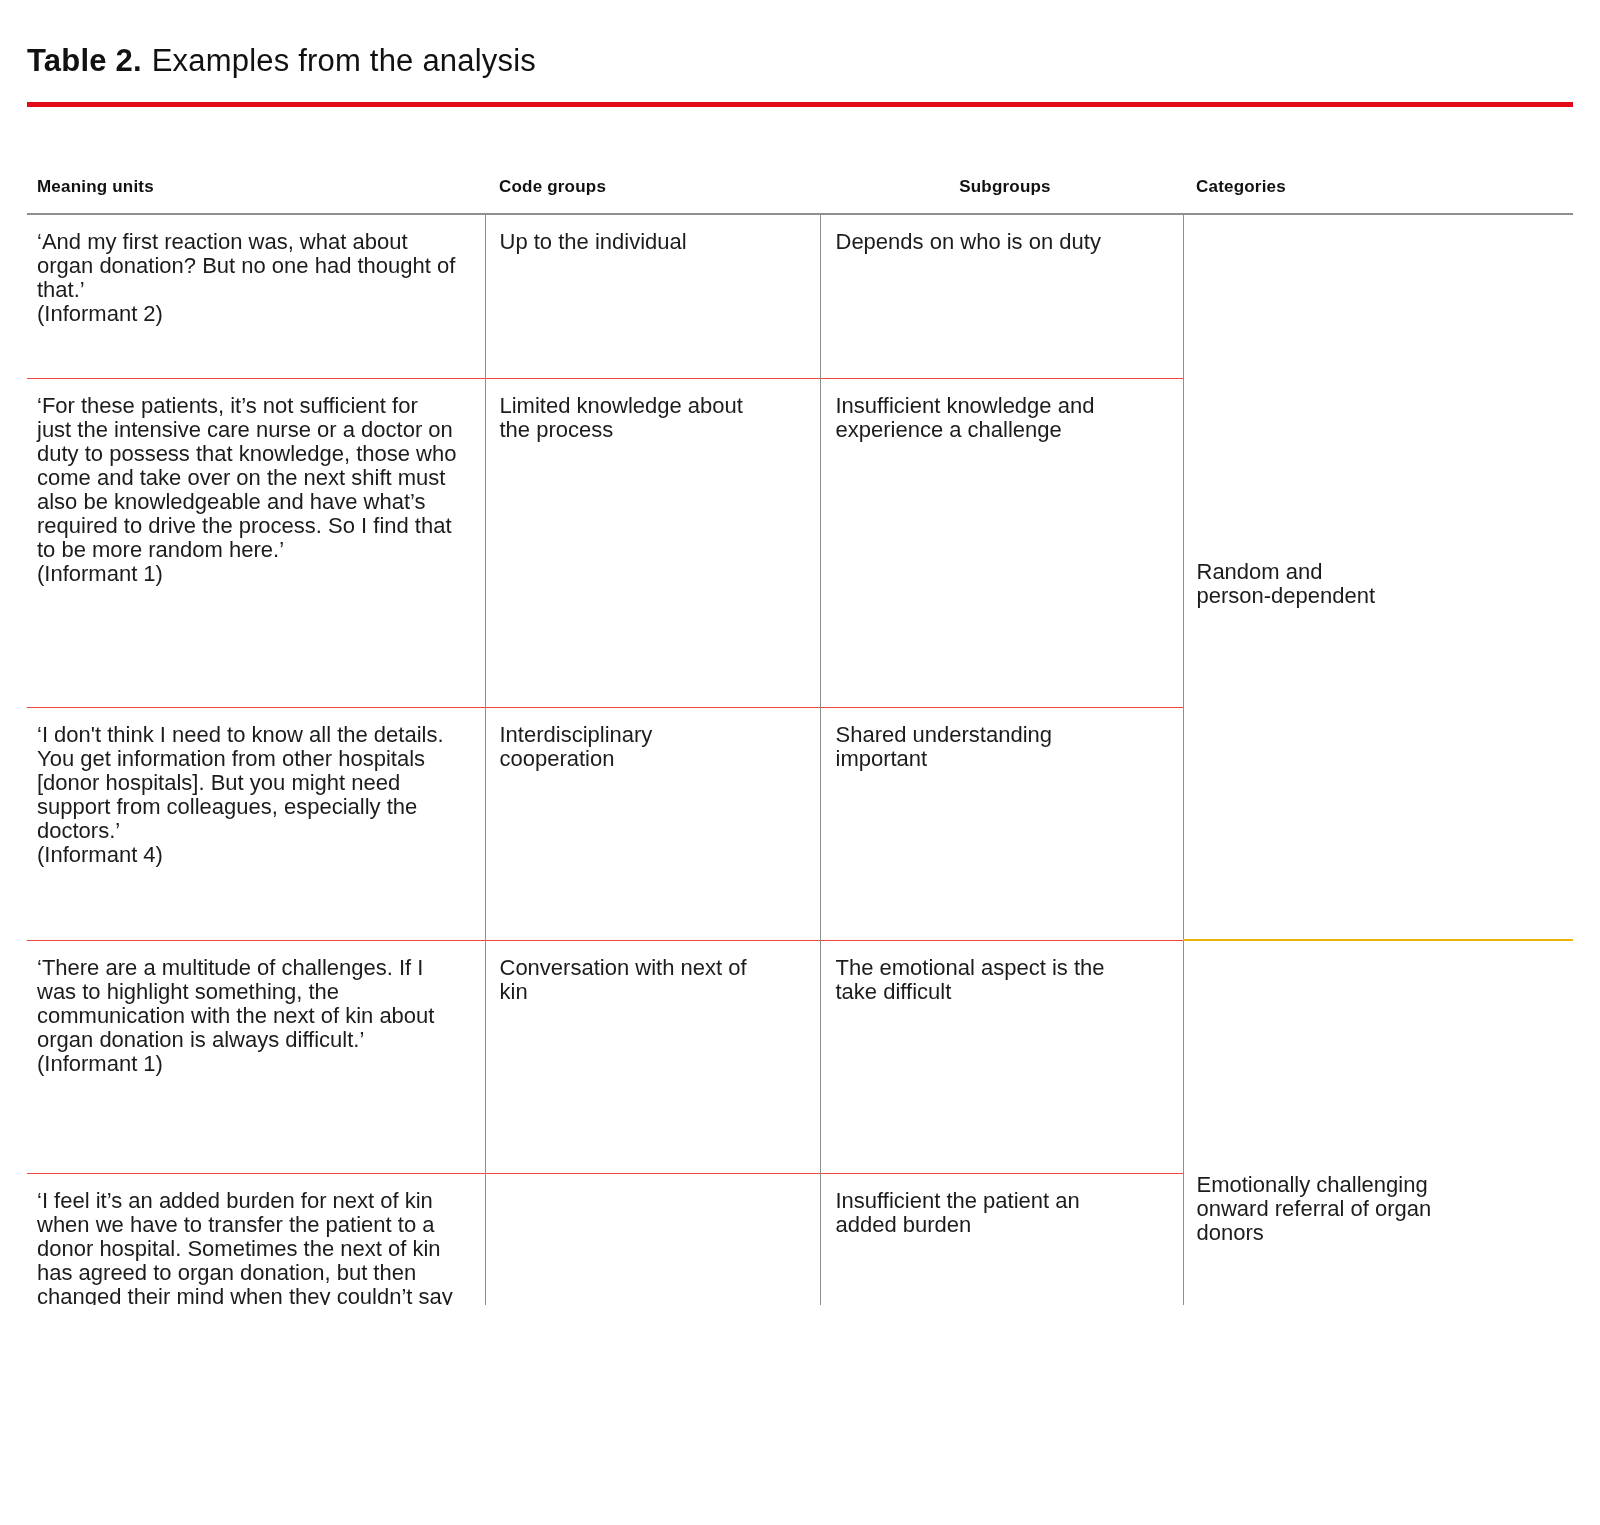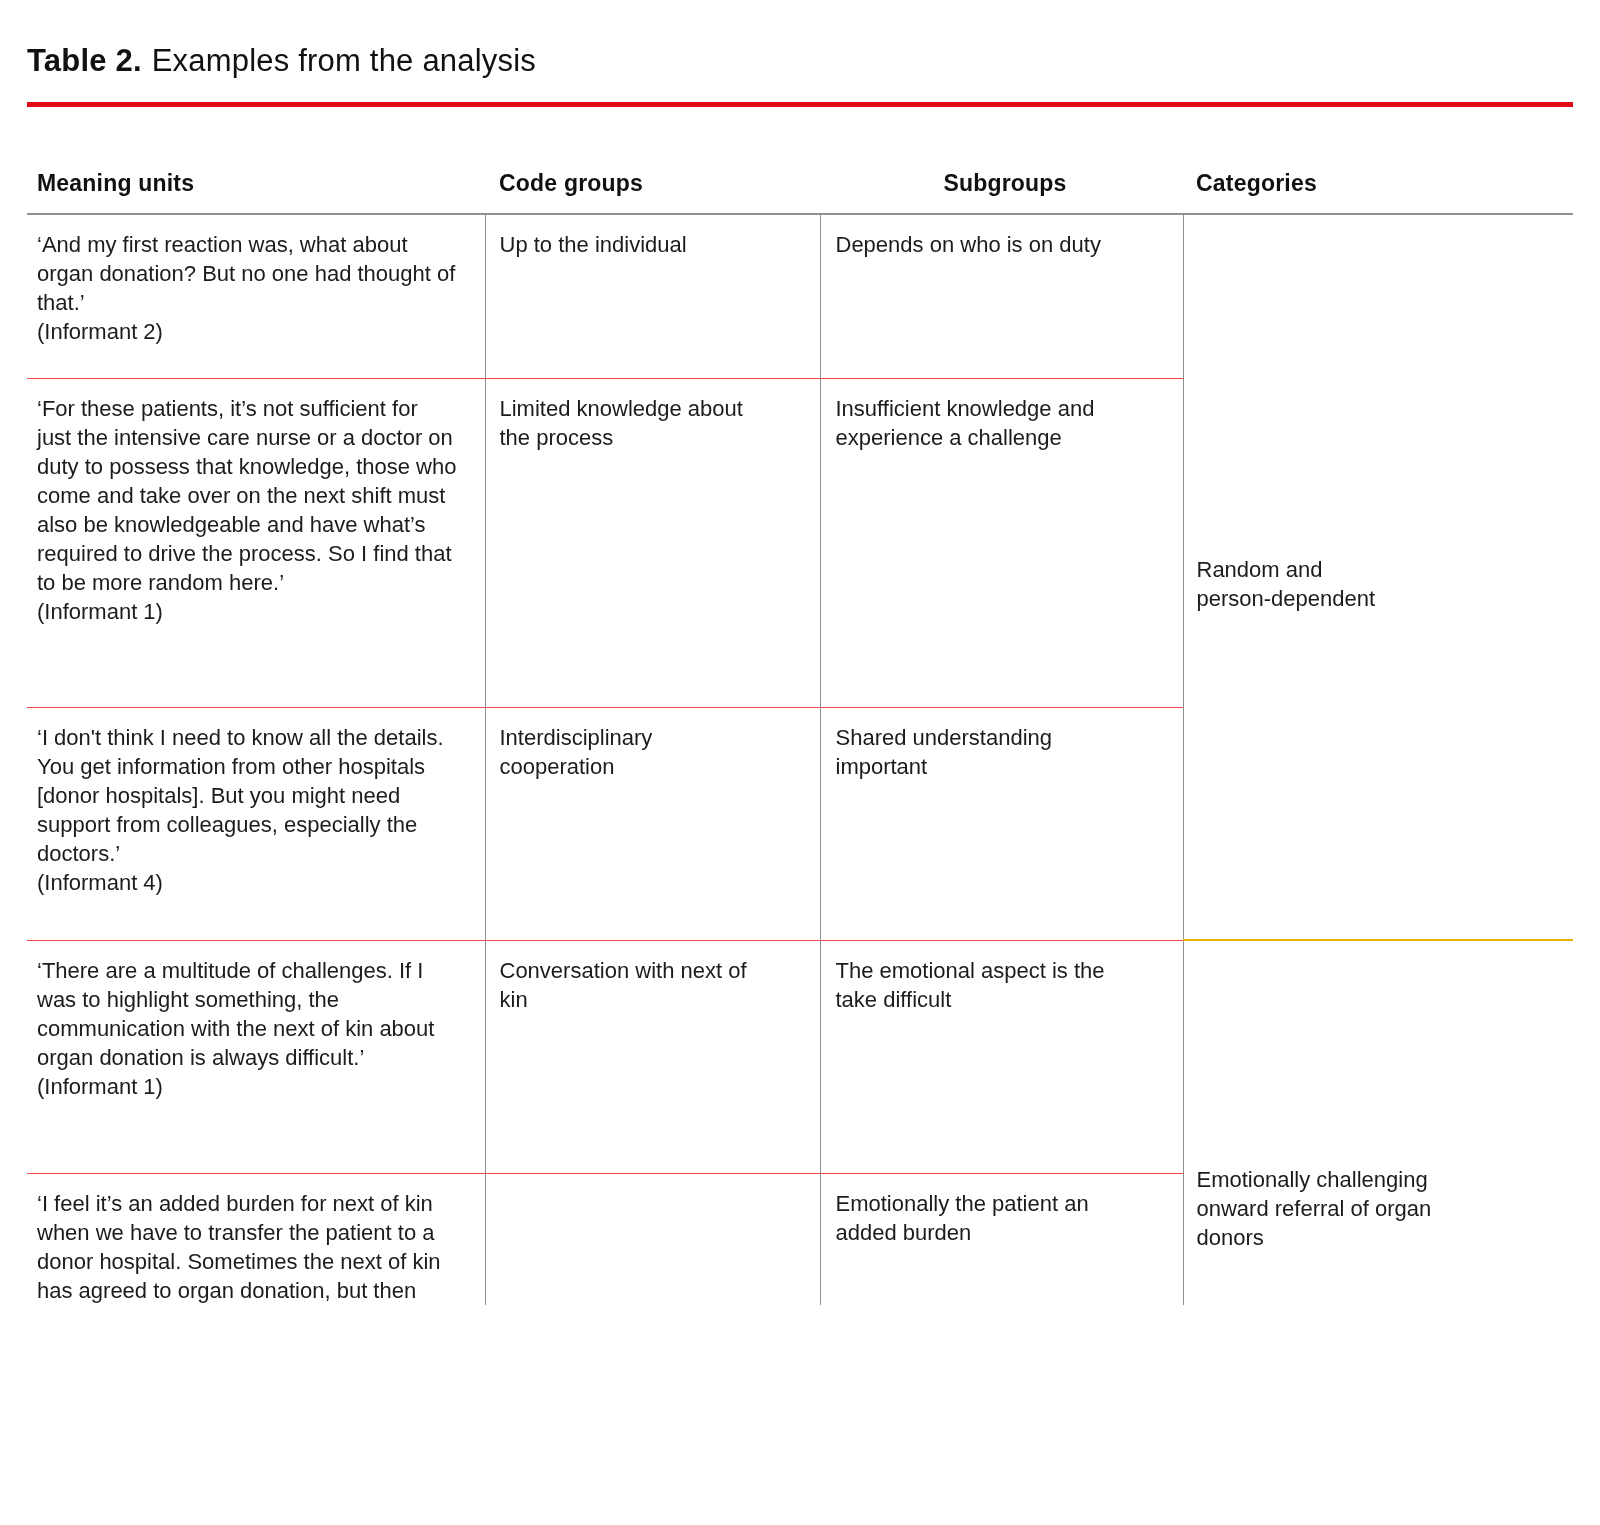--- a/index.html
+++ b/index.html
@@ -46,35 +46,35 @@
   }
   col.c1 { width: 458px; }
   col.c2 { width: 335px; }
   col.c3 { width: 363px; }
   col.c4 { width: 390px; }
 
   th {
     height: 90px;
     vertical-align: bottom;
     text-align: left;
-    font-size: 23px;
+    font-size: 17px;
     font-weight: bold;
     color: #111111;
     padding: 0 8px 16px 14px;
     border-bottom: 2px solid #8f8f8f;
     letter-spacing: 0.2px;
   }
   th.h1 { padding-left: 10px; }
   th.h3 { padding-left: 15px; text-align: center; }
   th.h4 { padding-left: 13px; }
 
   td {
     vertical-align: top;
     font-size: 22px;
-    line-height: 29px;
+    line-height: 24px;
     padding: 15px 8px 0 14px;
     color: #1c1c1c;
   }
   td.mu-cell { padding-left: 10px; }
   td.sg-cell { padding-left: 15px; }
   td.cat-cell { padding-left: 13px; vertical-align: middle; padding-top: 14px; }
 
   tr.r0 { height: 164px; }
   tr.r1 { height: 329px; }
   tr.r2 { height: 233px; }
@@ -175,21 +175,21 @@
       </tr>
       <tr class="r4 sep">
         <td class="mu-cell">
           <div class="mu-text">‘I feel it’s an added burden for next of kin when we have to transfer the patient to a donor hospital. Sometimes the next of kin has agreed to organ donation, but then changed their mind when they couldn’t say goodbye in the way they wanted.’</div>
           <div class="informant">(Informant 5)</div>
         </td>
         <td class="cg-cell">
           <div class="cg-text"></div>
         </td>
         <td class="sg-cell">
-          <div class="sg-text">Emotionally the patient an added burden</div>
+          <div class="sg-text">Insufficient the patient an added burden</div>
         </td>
       </tr>
     </tbody>
   </table>
 
   <div class="rule-red bottom"></div>
 
 </div>
 
 </body></html>

